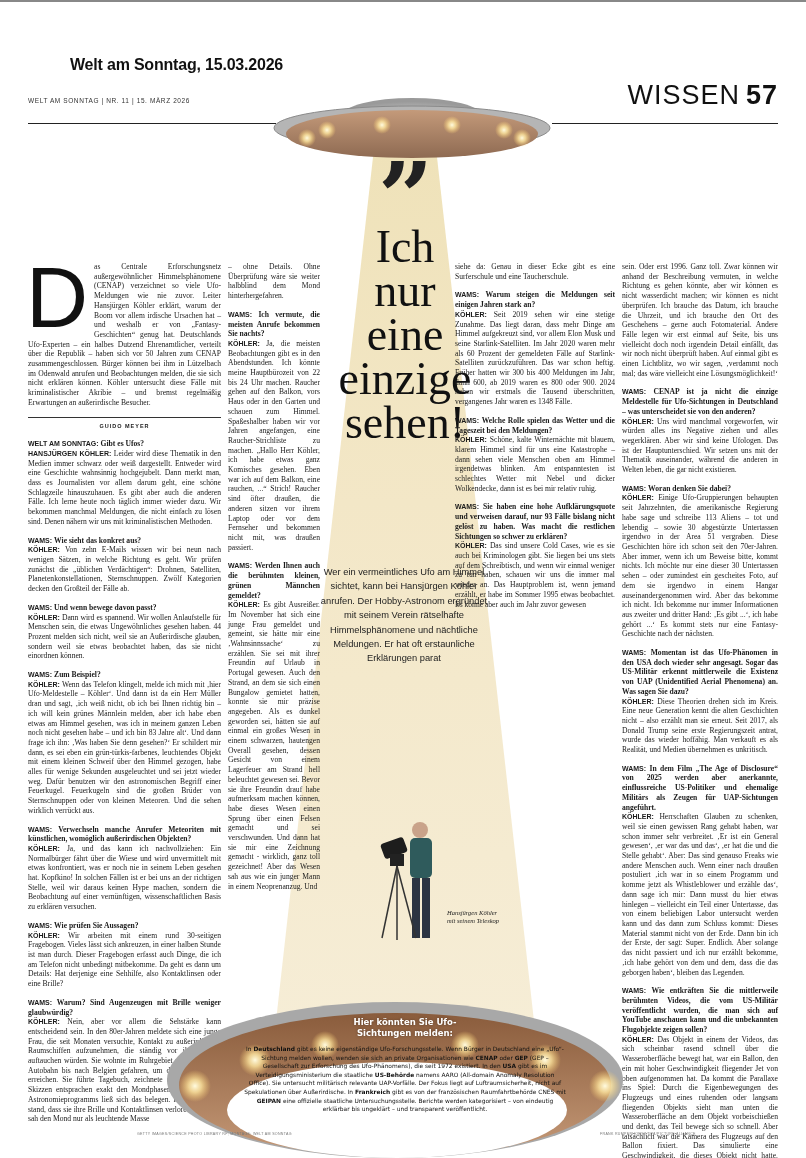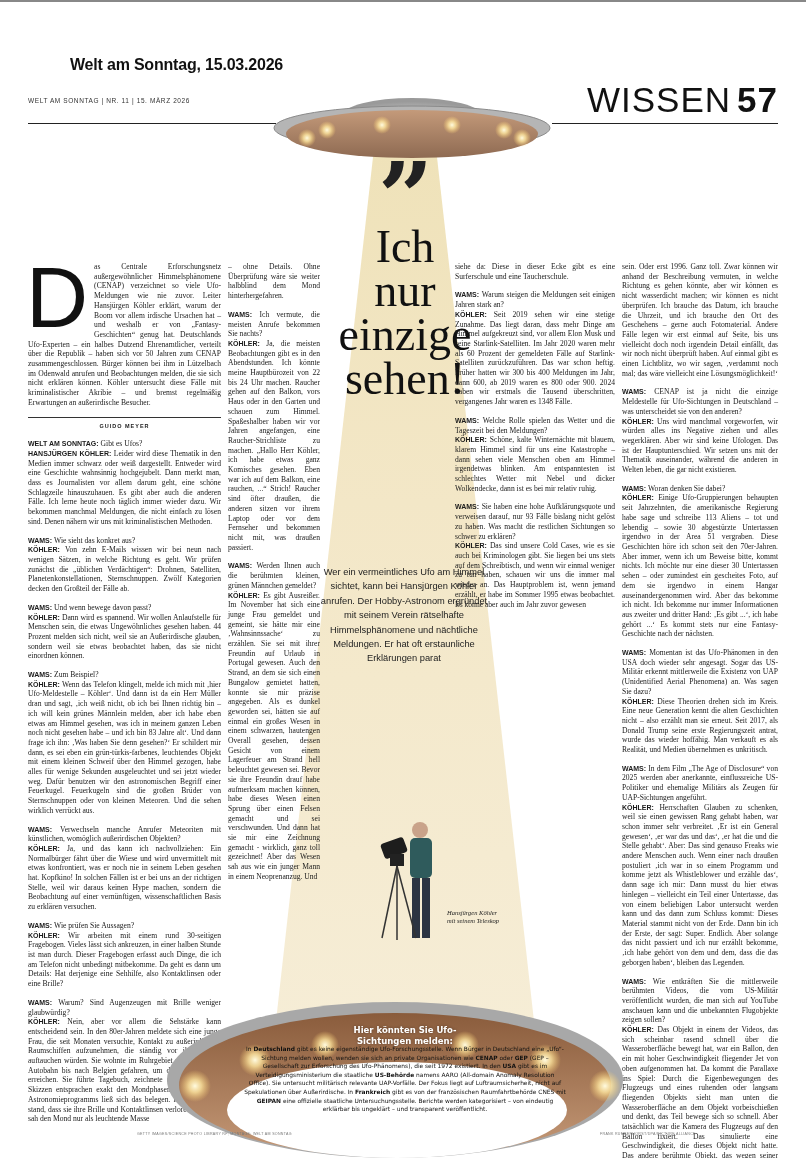--- a/index.html
+++ b/index.html
@@ -1,57 +1,57 @@
 <!DOCTYPE html>
 <html><head>
 <meta charset="utf-8">
 <style>
   * { box-sizing: border-box; margin: 0; padding: 0; }
   html, body { width: 806px; height: 1158px; background: #fff; overflow: hidden; }
   body { position: relative; font-family: "DejaVu Serif", serif; color: #1a1a1a; }
   .topbar { position: absolute; left: 0; top: 0; width: 806px; height: 2px; background: #888; }
   .edition { position: absolute; left: 42px; top: 56px; font-family: "Liberation Sans", sans-serif; font-weight: bold; font-size: 16px; color: #111; letter-spacing: -0.2px; margin-left: 28px; }
   .masthead { position: absolute; left: 28px; top: 97px; font-family: "Liberation Sans", sans-serif; font-size: 6.5px; letter-spacing: 0.6px; color: #333; }
-  .section { position: absolute; right: 28px; top: 80px; font-family: "Liberation Sans", sans-serif; font-size: 35px; color: #111; letter-spacing: 1px; }
+  .section { position: absolute; right: 28px; top: 80px; font-family: "Liberation Sans", sans-serif; font-size: 27px; color: #111; letter-spacing: 1px; }
   .section .pg { font-weight: bold; margin-left: 6px; }
   .rule-l { position: absolute; left: 28px; top: 123px; width: 248px; height: 1px; background: #222; }
   .rule-r { position: absolute; left: 552px; top: 123px; width: 226px; height: 1px; background: #222; }
 
   
   .ufo-top { position: absolute; left: 272px; top: 88px; width: 280px; height: 80px; }
   .beam { position: absolute; left: 275px; top: 150px; width: 260px; height: 880px;
           background: linear-gradient(180deg, #efe2b9 0%, #f3e7c7 40%, #f6edd6 100%);
           clip-path: polygon(38% 0, 62% 0, 100% 100%, 0 100%); }
   .quote-mark { position: absolute; left: 378px; top: 150px; font-family: "DejaVu Serif", serif; font-size: 96px; line-height: 1; color: #222; font-weight: bold; }
   .headline { position: absolute; left: 300px; top: 225px; width: 210px; text-align: center; font-family: "Liberation Serif", serif; font-size: 46px; line-height: 44px; color: #111; }
   .deck { position: absolute; left: 318px; top: 565px; width: 172px; text-align: center; font-family: Liberation Sans, sans-serif; font-size: 9.3px; line-height: 14.4px; color: #222; }
 
   
   .col { position: absolute; font-family: "Liberation Serif", serif; font-size: 7.6px; line-height: 9.7px; text-align: justify; color: #1a1a1a; hyphens: auto; }
   .col p { margin-bottom: 9px; }
-  .col .q { font-weight: normal; }
+  .col .q { font-weight: bold; }
   .col .k { font-family: "Liberation Sans", sans-serif; font-weight: bold; font-size: 7px; }
   .col .wl { font-family: "Liberation Sans", sans-serif; font-weight: bold; font-size: 7px; }
   .dropcap { float: left; font-family: "Liberation Sans", sans-serif; font-size: 86px; line-height: 66px; margin: 2px 6px 0 -2px; color: #111; font-weight: 300; }
   .author-rule { border-top: 1px solid #333; margin: 6px 0 4px; }
   .author { text-align: center; font-family: "Liberation Sans", sans-serif; font-size: 5.5px; font-weight: bold; letter-spacing: 1px; margin-bottom: 8px; }
 
   .c1 { left: 28px; top: 262px; width: 193px; }
   .c2 { left: 228px; top: 262px; width: 92px; }
   .c3 { left: 455px; top: 262px; width: 160px; }
   .c4 { left: 622px; top: 262px; width: 156px; }
 
   
   .person { position: absolute; left: 380px; top: 820px; width: 70px; height: 130px; }
   .caption { position: absolute; left: 447px; top: 909px; font-family: "Liberation Serif", serif; font-style: italic; font-size: 6.5px; line-height: 8px; color: #222; }
 
   
   .ufo-bottom { position: absolute; left: 165px; top: 990px; width: 460px; height: 170px; }
   .infobox { position: absolute; left: 240px; top: 1045px; width: 330px; text-align: center; font-family: "DejaVu Sans", sans-serif; color: #111; }
-  .info-title { font-weight: bold; color: #fff; font-size: 8.5px; line-height: 11px; margin-top: 12px; text-shadow: 0 0 3px rgba(0,0,0,0.4); position: absolute; top: -32px; left: 0; width: 330px; }
+  .info-title { font-weight: bold; color: #fff; font-size: 8.5px; line-height: 11px; margin-top: 4px; text-shadow: 0 0 3px rgba(0,0,0,0.4); position: absolute; top: -32px; left: 0; width: 330px; }
   .info-body { font-size: 5.9px; line-height: 8.6px; padding: 0 4px; }
   .info-body b { font-weight: bold; }
   .credit { position: absolute; font-family: "Liberation Sans", sans-serif; font-size: 3.6px; color: #777; letter-spacing: 0.3px; }
 </style>
 </head>
 <body>
 
 <div class="topbar"></div>
 <div class="edition">Welt am Sonntag, 15.03.2026</div>
 <div class="masthead">WELT AM SONNTAG | NR. 11 | 15. MÄRZ 2026</div>
@@ -90,20 +90,21 @@
       <circle cx="232" cy="42" r="9"></circle>
       <circle cx="250" cy="50" r="9"></circle>
   </g>
 </svg>
 
 <div class="quote-mark">”</div>
 
 <div class="headline">
   <div>Ich</div>
   <div>nur</div>
+  <div>eine</div>
   <div>einzige</div>
   <div>sehen!</div>
 </div>
 <div class="deck">Wer ein vermeintliches Ufo am Himmel sichtet, kann bei Hansjürgen Köhler anrufen. Der Hobby-Astronom ergründet mit seinem Verein rätselhafte Himmelsphänomene und nächtliche Meldungen. Er hat oft erstaunliche Erklärungen parat</div>
 
 <div class="col c1">
   <p><span class="dropcap">D</span><span>as Centrale Erforschungsnetz außergewöhnlicher Himmelsphänomene (CENAP) verzeichnet so viele Ufo-Meldungen wie nie zuvor. Leiter Hansjürgen Köhler erklärt, warum der Boom vor allem irdische Ursachen hat – und weshalb er von „Fantasy-Geschichten“ genug hat. Deutschlands Ufo-Experten – ein halbes Dutzend Ehrenamtlicher, verteilt über die Republik – haben sich vor 50 Jahren zum CENAP zusammengeschlossen. Bürger können bei ihm in Lützelbach im Odenwald anrufen und Beobachtungen melden, die sie sich nicht erklären können. Köhler untersucht diese Fälle mit kriminalistischer Akribie – und bremst regelmäßig Erwartungen an außerirdische Besucher.</span></p>
   <div class="author-rule"></div>
   <div class="author">GUIDO MEYER</div>
   <div id="col1-body">
@@ -119,21 +120,21 @@
 
 <div class="col c2">
     <div id="col2-body">
       <p><span>– ohne Details. Ohne Überprüfung wäre sie weiter halbblind dem Mond hinterhergefahren.</span></p>
       <p><span class="wl q">WAMS: </span><span class="q">Ich vermute, die meisten Anrufe bekommen Sie nachts?</span><br><span class="k">KÖHLER: </span><span>Ja, die meisten Beobachtungen gibt es in den Abendstunden. Ich könnte meine Hauptbürozeit von 22 bis 24 Uhr machen. Raucher gehen auf den Balkon, vors Haus oder in den Garten und schauen zum Himmel. Spaßeshalber haben wir vor Jahren angefangen, eine Raucher-Strichliste zu machen. „Hallo Herr Köhler, ich habe etwas ganz Komisches gesehen. Eben war ich auf dem Balkon, eine rauchen, ...“ Strich! Raucher sind öfter draußen, die anderen sitzen vor ihrem Laptop oder vor dem Fernseher und bekommen nicht mit, was draußen passiert.</span></p>
       <p><span class="wl q">WAMS: </span><span class="q">Werden Ihnen auch die berühmten kleinen, grünen Männchen gemeldet?</span><br><span class="k">KÖHLER: </span><span>Es gibt Ausreißer. Im November hat sich eine junge Frau gemeldet und gemeint, sie hätte mir eine ‚Wahnsinnssache‘ zu erzählen. Sie sei mit ihrer Freundin auf Urlaub in Portugal gewesen. Auch den Strand, an dem sie sich einen Bungalow gemietet hatten, konnte sie mir präzise angegeben. Als es dunkel geworden sei, hätten sie auf einmal ein großes Wesen in einem schwarzen, hautengen Overall gesehen, dessen Gesicht von einem Lagerfeuer am Strand hell beleuchtet gewesen sei. Bevor sie ihre Freundin drauf habe aufmerksam machen können, habe dieses Wesen einen Sprung über einen Felsen gemacht und sei verschwunden. Und dann hat sie mir eine Zeichnung gemacht - wirklich, ganz toll gezeichnet! Aber das Wesen sah aus wie ein junger Mann in einem Neoprenanzug. Und</span></p>
     </div>
   </div>
 <div class="col c3">
     <div id="col3-body">
-      <p><span>siehe da: Diese in dieser Ecke gibt es eine Surferschule und eine Taucherschule.</span></p>
+      <p><span>siehe da: Genau in dieser Ecke gibt es eine Surferschule und eine Taucherschule.</span></p>
       <p><span class="wl q">WAMS: </span><span class="q">Warum steigen die Meldungen seit einigen Jahren stark an?</span><br><span class="k">KÖHLER: </span><span>Seit 2019 sehen wir eine stetige Zunahme. Das liegt daran, dass mehr Dinge am Himmel aufgekreuzt sind, vor allem Elon Musk und seine Starlink-Satelliten. Im Jahr 2020 waren mehr als 60 Prozent der gemeldeten Fälle auf Starlink-Satelliten zurückzuführen. Das war schon heftig. Früher hatten wir 300 bis 400 Meldungen im Jahr, dann 600, ab 2019 waren es 800 oder 900. 2024 haben wir erstmals die Tausend überschritten, vergangenes Jahr waren es 1348 Fälle.</span></p>
       <p><span class="wl q">WAMS: </span><span class="q">Welche Rolle spielen das Wetter und die Tageszeit bei den Meldungen?</span><br><span class="k">KÖHLER: </span><span>Schöne, kalte Winternächte mit blauem, klarem Himmel sind für uns eine Katastrophe – dann sehen viele Menschen oben am Himmel irgendetwas blinken. Am entspanntesten ist schlechtes Wetter mit Nebel und dicker Wolkendecke, dann ist es bei mir relativ ruhig.</span></p>
       <p><span class="wl q">WAMS: </span><span class="q">Sie haben eine hohe Aufklärungsquote und verweisen darauf, nur 93 Fälle bislang nicht gelöst zu haben. Was macht die restlichen Sichtungen so schwer zu erklären?</span><br><span class="k">KÖHLER: </span><span>Das sind unsere Cold Cases, wie es sie auch bei Kriminologen gibt. Sie liegen bei uns stets auf dem Schreibtisch, und wenn wir einmal weniger zu tun haben, schauen wir uns die immer mal wieder an. Das Hauptproblem ist, wenn jemand erzählt, er habe im Sommer 1995 etwas beobachtet. Es könne aber auch im Jahr zuvor gewesen</span></p>
     </div>
   </div>
 <div class="col c4">
     <div id="col4-body">
       <p><span>sein. Oder erst 1996. Ganz toll. Zwar können wir anhand der Beschreibung vermuten, in welche Richtung es gehen könnte, aber wir können es nicht wasserdicht machen; wir können es nicht überprüfen. Ich brauche das Datum, ich brauche die Uhrzeit, und ich brauche den Ort des Geschehens – gerne auch Fotomaterial. Andere Fälle legen wir erst einmal auf Seite, bis uns vielleicht doch noch irgendein Detail einfällt, das wir noch nicht überprüft haben. Auf einmal gibt es einen Lichtblitz, wo wir sagen, ‚verdammt noch mal; das wäre vielleicht eine Lösungsmöglichkeit!‘</span></p>
       <p><span class="wl q">WAMS: </span><span class="q">CENAP ist ja nicht die einzige Meldestelle für Ufo-Sichtungen in Deutschland – was unterscheidet sie von den anderen?</span><br><span class="k">KÖHLER: </span><span>Uns wird manchmal vorgeworfen, wir würden alles ins Negative ziehen und alles wegerklären. Aber wir sind keine Ufologen. Das ist der Hauptunterschied. Wir setzen uns mit der Thematik auseinander, während die anderen in Welten leben, die gar nicht existieren.</span></p>
       <p><span class="wl q">WAMS: </span><span class="q">Woran denken Sie dabei?</span><br><span class="k">KÖHLER: </span><span>Einige Ufo-Gruppierungen behaupten seit Jahrzehnten, die amerikanische Regierung habe sage und schreibe 113 Aliens – tot und lebendig – sowie 30 abgestürzte Untertassen irgendwo in der Area 51 vergraben. Diese Geschichten höre ich schon seit den 70er-Jahren. Aber immer, wenn ich um Beweise bitte, kommt nichts. Ich möchte nur eine dieser 30 Untertassen sehen – oder zumindest ein gescheites Foto, auf dem sie irgendwo in einem Hangar auseinandergenommen wird. Aber das bekomme ich nicht. Ich bekomme nur immer Informationen aus zweiter und dritter Hand: ‚Es gibt ...‘, ich habe gehört ...‘ Es kommt stets nur eine Fantasy-Geschichte nach der nächsten.</span></p>

